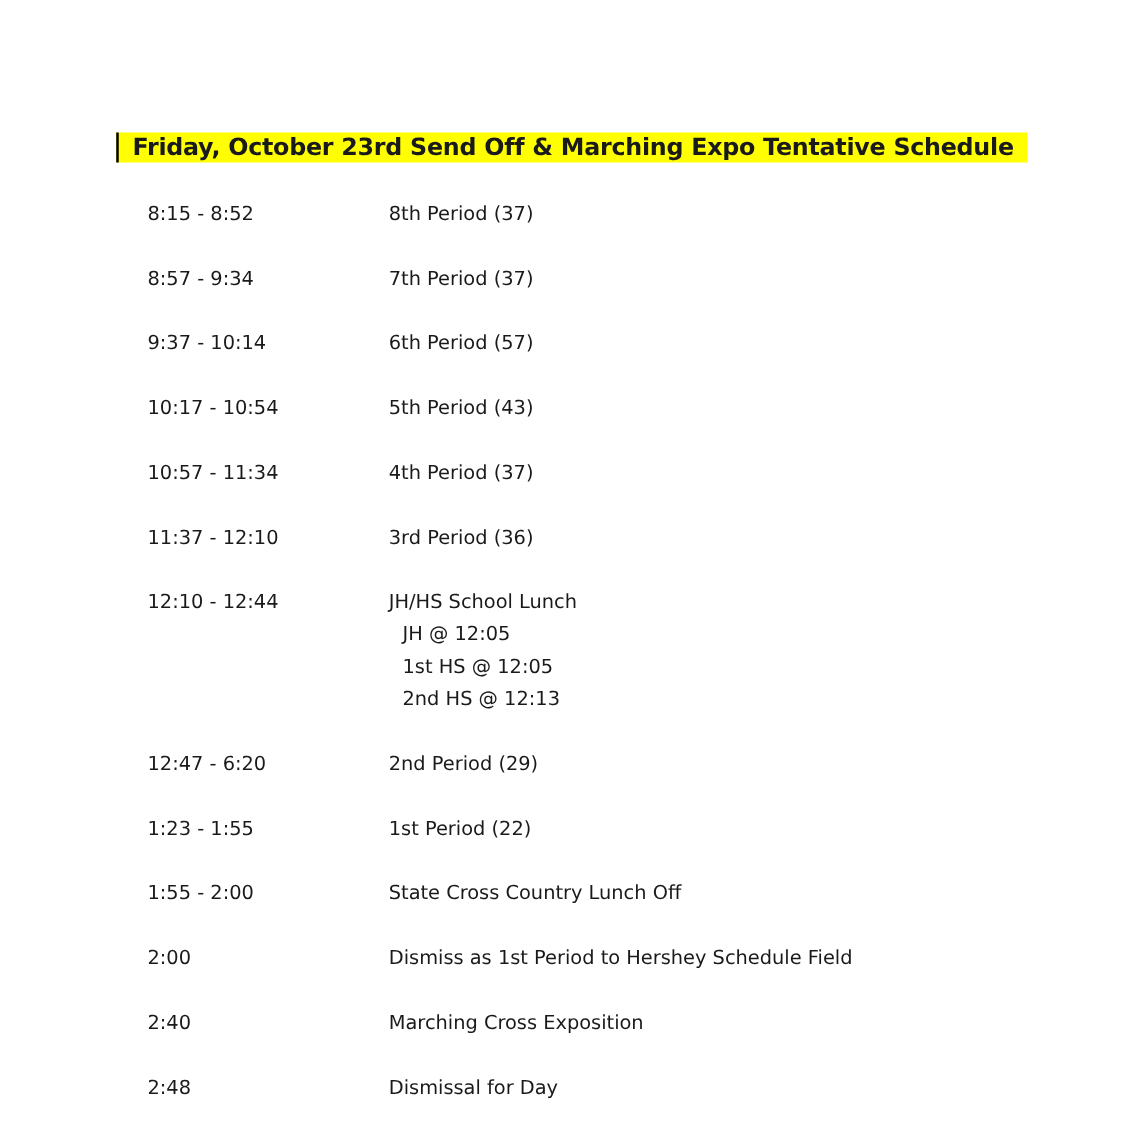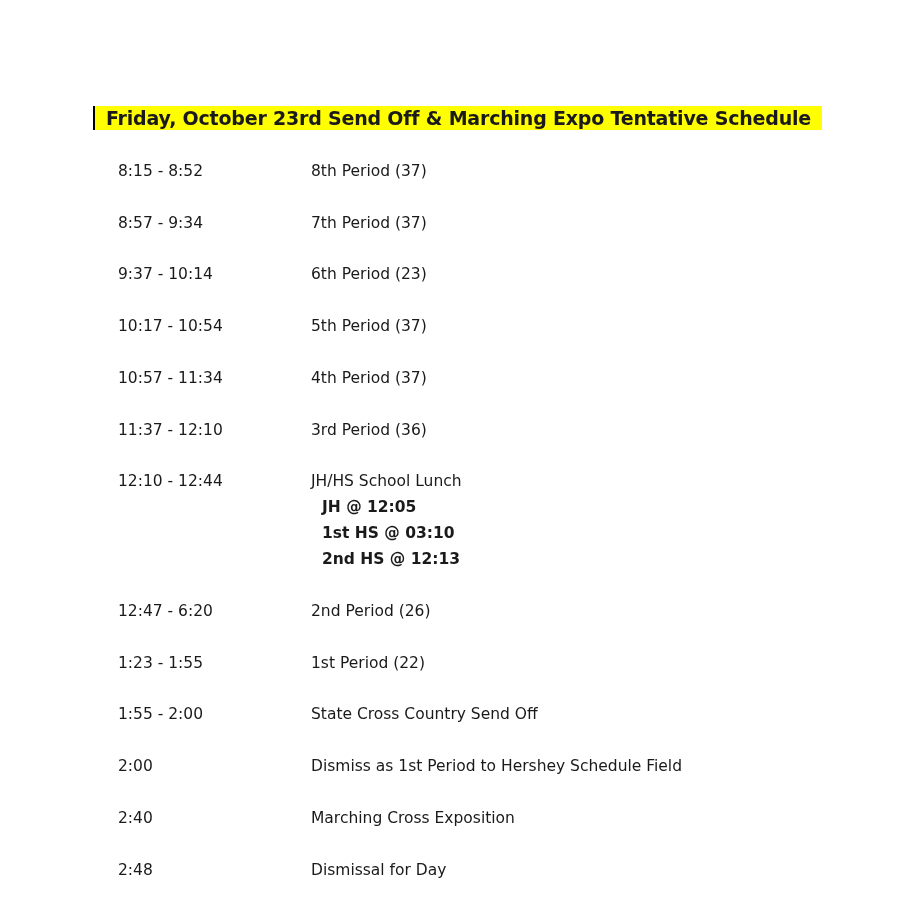--- a/index.html
+++ b/index.html
@@ -4,71 +4,71 @@
 <style>
   html, body { margin:0; padding:0; background:#ffffff; }
   body { width:915px; height:903px; position:relative; overflow:hidden;
          font-family:"DejaVu Sans", "Liberation Sans", sans-serif; color:#1a1a1a; }
   .title-wrap { position:absolute; top:106px; left:0; width:915px; text-align:center; }
   .title { display:inline-block; background:#ffff00; font-weight:bold; font-size:19px;
            line-height:24px; padding:0 11px; border-left:2px solid #000; letter-spacing:-0.2px; }
   .row { position:absolute; left:106px; font-size:15.5px; line-height:26px; }
   .time { position:absolute; left:12px; white-space:nowrap; }
   .event { position:absolute; left:162px; white-space:nowrap;margin-left:43px; }
-  .sub { position:absolute; left:216px; font-weight:bold; white-space:nowrap; }
+  .sub { position:absolute; left:216px; font-weight:normal; white-space:nowrap; }
 </style>
 </head>
 <body>
 
 <div class="title-wrap">
   <span class="title">Friday, October 23rd Send Off &amp; Marching Expo Tentative Schedule</span>
 </div>
 
 <div class="row" style="top:158px">
   <span class="time">8:15 - 8:52</span>
   <span class="event">8th Period (37)</span>
 </div>
 <div class="row" style="top:210px">
   <span class="time">8:57 - 9:34</span>
   <span class="event">7th Period (37)</span>
 </div>
 <div class="row" style="top:261px">
   <span class="time">9:37 - 10:14</span>
-  <span class="event">6th Period (23)</span>
+  <span class="event">6th Period (57)</span>
 </div>
 <div class="row" style="top:313px">
   <span class="time">10:17 - 10:54</span>
-  <span class="event">5th Period (37)</span>
+  <span class="event">5th Period (43)</span>
 </div>
 <div class="row" style="top:365px">
   <span class="time">10:57 - 11:34</span>
   <span class="event">4th Period (37)</span>
 </div>
 <div class="row" style="top:417px">
   <span class="time">11:37 - 12:10</span>
   <span class="event">3rd Period (36)</span>
 </div>
 <div class="row" style="top:468px">
   <span class="time">12:10 - 12:44</span>
   <span class="event">JH/HS School Lunch</span>
   <span class="sub" style="top:26px">JH @ 12:05</span>
-  <span class="sub" style="top:52px">1st HS @ 03:10</span>
+  <span class="sub" style="top:52px">1st HS @ 12:05</span>
   <span class="sub" style="top:78px">2nd HS @ 12:13</span>
 </div>
 <div class="row" style="top:598px">
   <span class="time">12:47 - 6:20</span>
-  <span class="event">2nd Period (26)</span>
+  <span class="event">2nd Period (29)</span>
 </div>
 <div class="row" style="top:650px">
   <span class="time">1:23 - 1:55</span>
   <span class="event">1st Period (22)</span>
 </div>
 <div class="row" style="top:701px">
   <span class="time">1:55 - 2:00</span>
-  <span class="event">State Cross Country Send Off</span>
+  <span class="event">State Cross Country Lunch Off</span>
 </div>
 <div class="row" style="top:753px">
   <span class="time">2:00</span>
   <span class="event">Dismiss as 1st Period to Hershey Schedule Field</span>
 </div>
 <div class="row" style="top:805px">
   <span class="time">2:40</span>
   <span class="event">Marching Cross Exposition</span>
 </div>
 <div class="row" style="top:857px">

